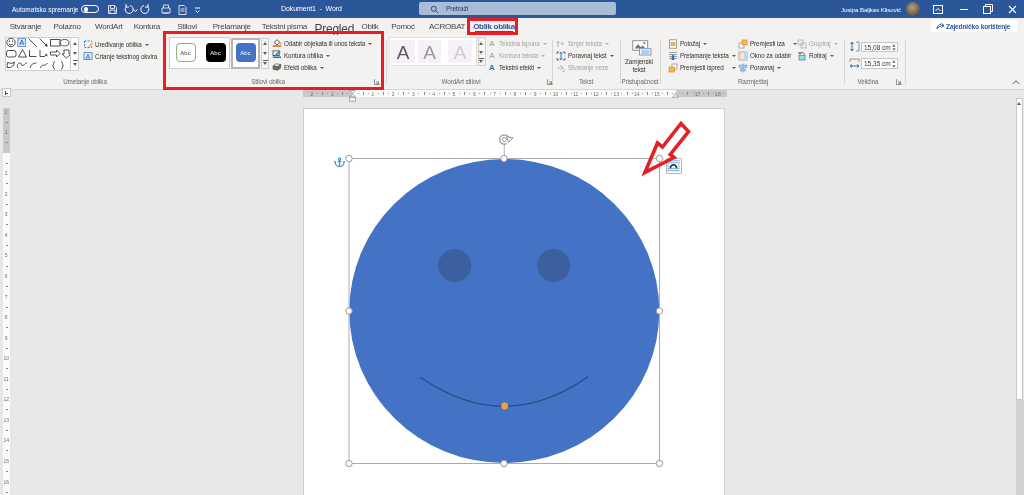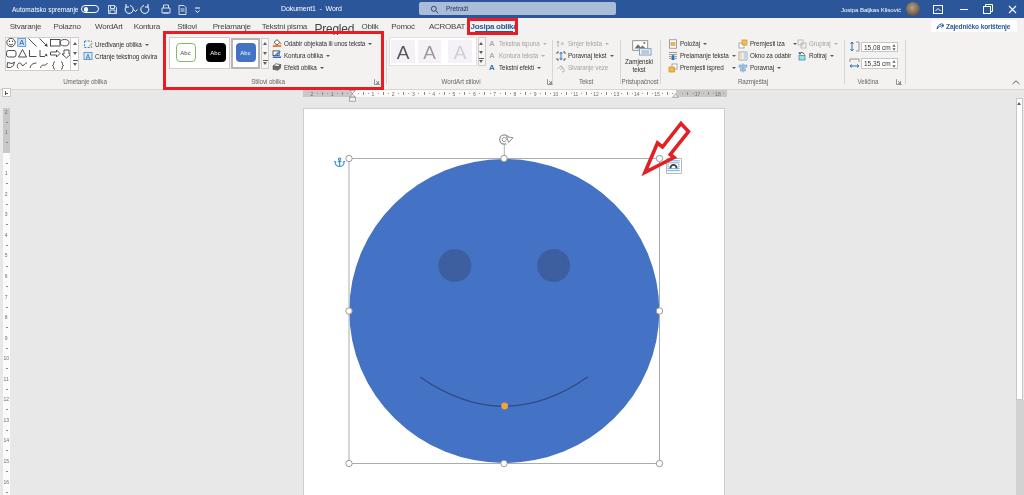--- a/index.html
+++ b/index.html
@@ -58,21 +58,21 @@
 <div class="tx" style="left:67px;top:22px;transform:translateX(-50%);font-size:8px;letter-spacing:-0.25px;color:#444;">Polazno</div>
 <div class="tx" style="left:108.8px;top:22px;transform:translateX(-50%);font-size:8px;letter-spacing:-0.25px;color:#444;">WordArt</div>
 <div class="tx" style="left:146.8px;top:22px;transform:translateX(-50%);font-size:8px;letter-spacing:-0.25px;color:#444;">Kontura</div>
 <div class="tx" style="left:187px;top:22px;transform:translateX(-50%);font-size:8px;letter-spacing:-0.25px;color:#444;">Stilovi</div>
 <div class="tx" style="left:231.7px;top:22px;transform:translateX(-50%);font-size:8px;letter-spacing:-0.25px;color:#444;">Prelamanje</div>
 <div class="tx" style="left:284.4px;top:22px;transform:translateX(-50%);font-size:8px;letter-spacing:-0.25px;color:#444;">Tekstni pisma</div>
 <div class="tx" style="left:334.3px;top:22px;transform:translateX(-50%);font-size:12px;letter-spacing:-0.25px;color:#444;">Pregled</div>
 <div class="tx" style="left:370px;top:22px;transform:translateX(-50%);font-size:8px;letter-spacing:-0.25px;color:#444;">Oblik</div>
 <div class="tx" style="left:403px;top:22px;transform:translateX(-50%);font-size:8px;letter-spacing:-0.25px;color:#444;">Pomoć</div>
 <div class="tx" style="left:447.1px;top:22px;transform:translateX(-50%);font-size:8px;letter-spacing:-0.25px;color:#444;">ACROBAT</div>
-<div class="tx" style="left:494px;top:21.5px;transform:translateX(-50%);font-size:8px;letter-spacing:-0.3px;color:#2b579a;font-weight:bold;">Josipa oblika</div>
+<div class="tx" style="left:494px;top:21.5px;transform:translateX(-50%);font-size:8px;letter-spacing:-0.3px;color:#2b579a;font-weight:bold;">Oblik oblika</div>
 <div class="abs" style="left:475px;top:30.5px;width:38px;height:2px;background:#2b579a;"></div>
 <div class="abs" style="left:466.5px;top:17.5px;width:51.5px;height:17.5px;border:3.2px solid #ea1b23;"></div>
 <div class="abs" style="left:931px;top:20px;width:86px;height:12px;background:#fff;border-radius:2px;"></div>
 <svg class="abs" style="left:936px;top:22px;" width="9" height="8" viewBox="0 0 9 8">
     <path d="M5.5 1.5 L8 3.5 L5.5 5.5 M8 3.5 C4 3.5 2.5 5 1 7 C1.5 4 3 2.2 5.5 2" fill="none" stroke="#2b579a" stroke-width="1"></path>
   </svg>
 <div class="tx" style="left:946px;top:22.5px;font-size:6.6px;letter-spacing:-0.15px;color:#2b579a;font-weight:bold;">Zajedničko korištenje</div>
 <div class="abs" style="left:0;top:35px;width:1024px;height:55px;background:#f3f2f1;border-bottom:1px solid #d8d6d4;"></div>
 <div class="sep" style="left:162.5px;"></div>
 <div class="sep" style="left:385.5px;"></div>

